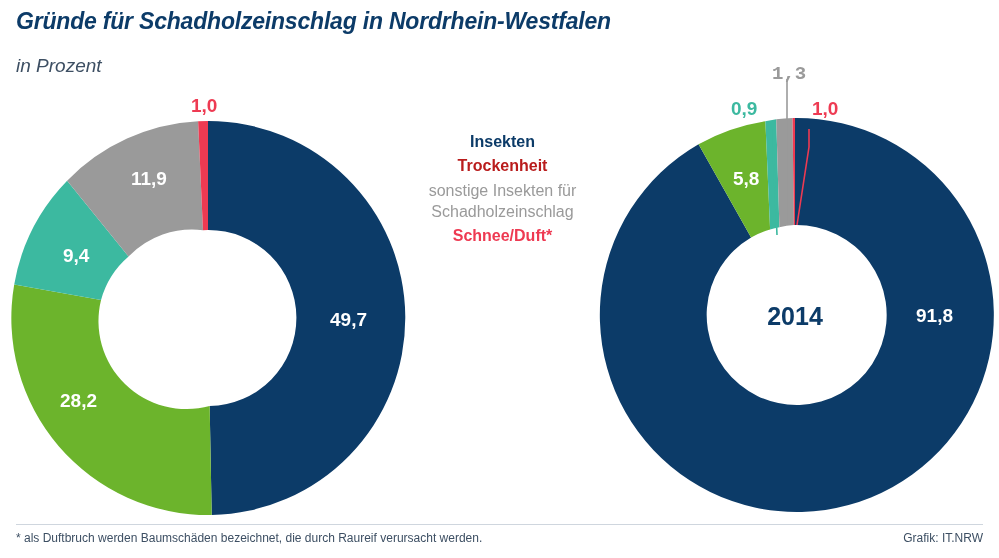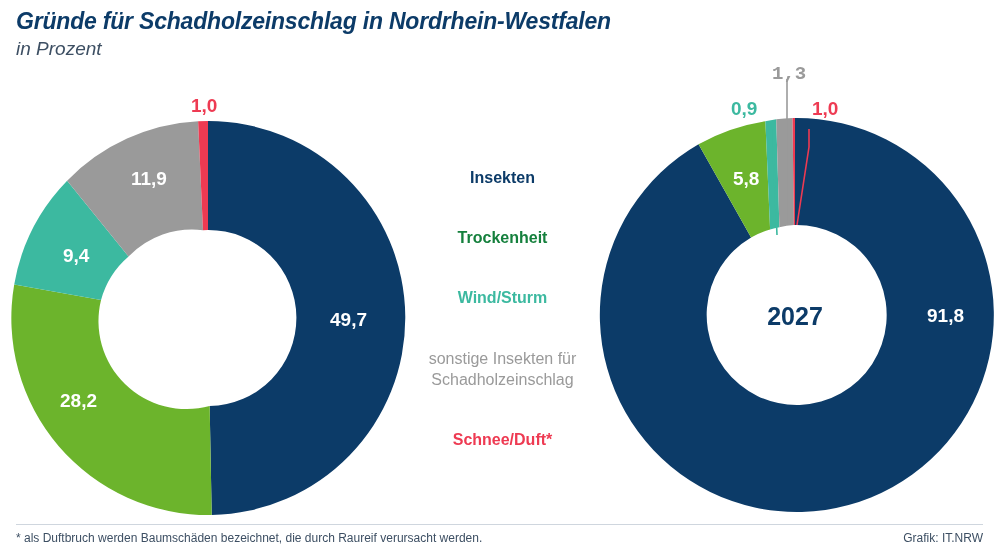--- a/index.html
+++ b/index.html
@@ -30,21 +30,21 @@
     color: #0c3b68;
     letter-spacing: -0.2px;
     line-height: 30px;
     white-space: nowrap;
   }
   #chart-subtitle {
     font-size: 19px;
     font-weight: normal;
     color: #3d4f63;
     line-height: 26px;
-    margin-top: 0;
+    margin-top: 17px;
   }
 
   
   #plot-area {
     position: absolute;
     left: 0;
     top: 0;
     width: 999px;
     height: 558px;
   }
@@ -81,21 +81,20 @@
     left: 395px;
     top: 130px;
     width: 215px;
     text-align: center;
   }
   .legend-item {
     font-size: 16px;
     font-weight: bold;
     line-height: 24px;
     white-space: nowrap;
-    margin-top: 36px;
   }
   .legend-item.multiline {
     font-weight: normal;
     line-height: 21px;
     white-space: normal;
     padding-top: 2px;
     padding-bottom: 2px;
   }
 
   
@@ -204,32 +203,31 @@
              A 197 197 0 0 1 198 1
              L 198 108
              A 90 90 0 0 0 196.87 108.01
              Z"></path>
 
     <polyline fill="none" stroke="#3cb9a0" stroke-width="1.6" points="176,12 176,30 180,118"></polyline>
     <polyline fill="none" stroke="#9a9a9a" stroke-width="1.6" points="190,-38 190,108"></polyline>
     <polyline fill="none" stroke="#ee3a52" stroke-width="1.6" points="212,12 212,30 200,108"></polyline>
   </svg>
 
-  <div class="center-year" id="year-right">2027</div>
-
-  <div class="val-label val-inside" style="left:916px; top:305px;margin-left:11px;">91,8</div>
+  <div class="center-year" id="year-right">2014</div>
+
+  <div class="val-label val-inside" style="left:916px; top:305px;">91,8</div>
   <div class="val-label val-inside" style="left:733px; top:168px;">5,8</div>
   <div class="val-label" style="left:731px; top:98px; color:#3cb9a0;">0,9</div>
   <div class="val-label" style="left:772px; top:63px; color:#9a9a9a;font-family:Liberation Mono, monospace;">1,3</div>
   <div class="val-label" style="left:812px; top:98px; color:#ee3a52;">1,0</div>
 
   <div id="legend">
     <div class="legend-item" style="color:#0c3b68;">Insekten</div>
-    <div class="legend-item" style="color:#15803d;">Trockenheit</div>
-    <div class="legend-item" style="color:#3cb9a0;">Wind/Sturm</div>
+    <div class="legend-item" style="color:#b91c1c;">Trockenheit</div>
     <div class="legend-item multiline" style="color:#9a9a9a;">sonstige Insekten für Schadholzeinschlag</div>
     <div class="legend-item" style="color:#ee3a52;">Schnee/Duft*</div>
   </div>
 
 </div>
 
 <div id="footer-rule"></div>
 <div id="footnote">*  als Duftbruch werden Baumschäden bezeichnet, die durch Raureif verursacht werden.</div>
 <div id="credit">Grafik: IT.NRW</div>
 

